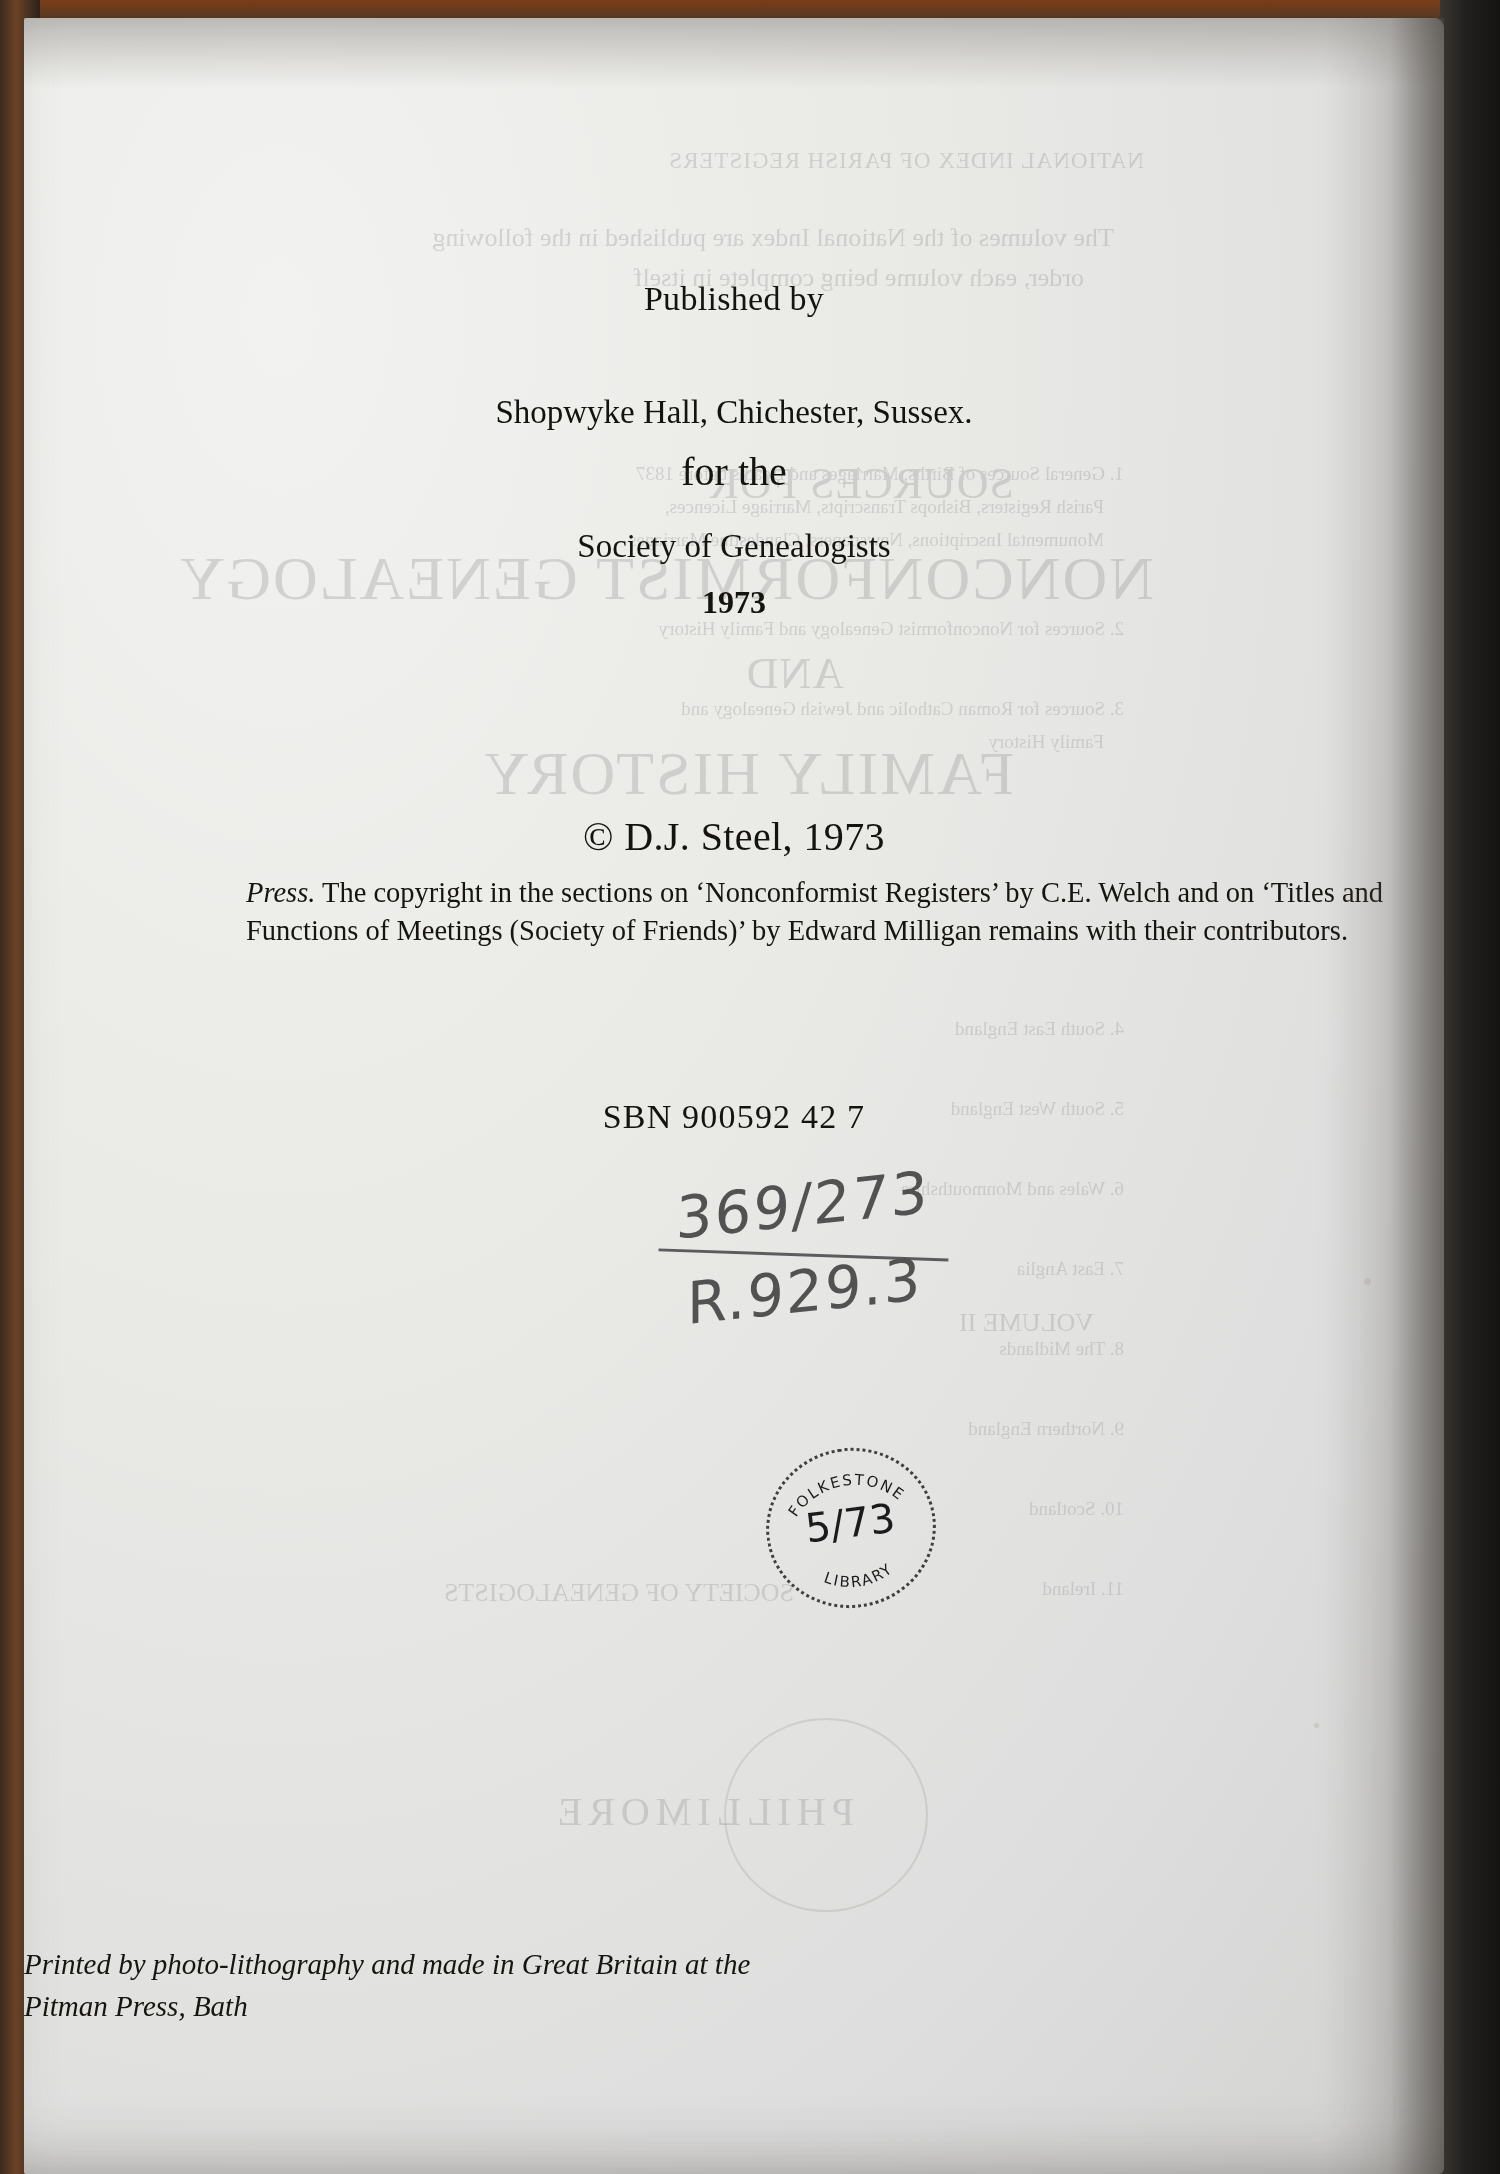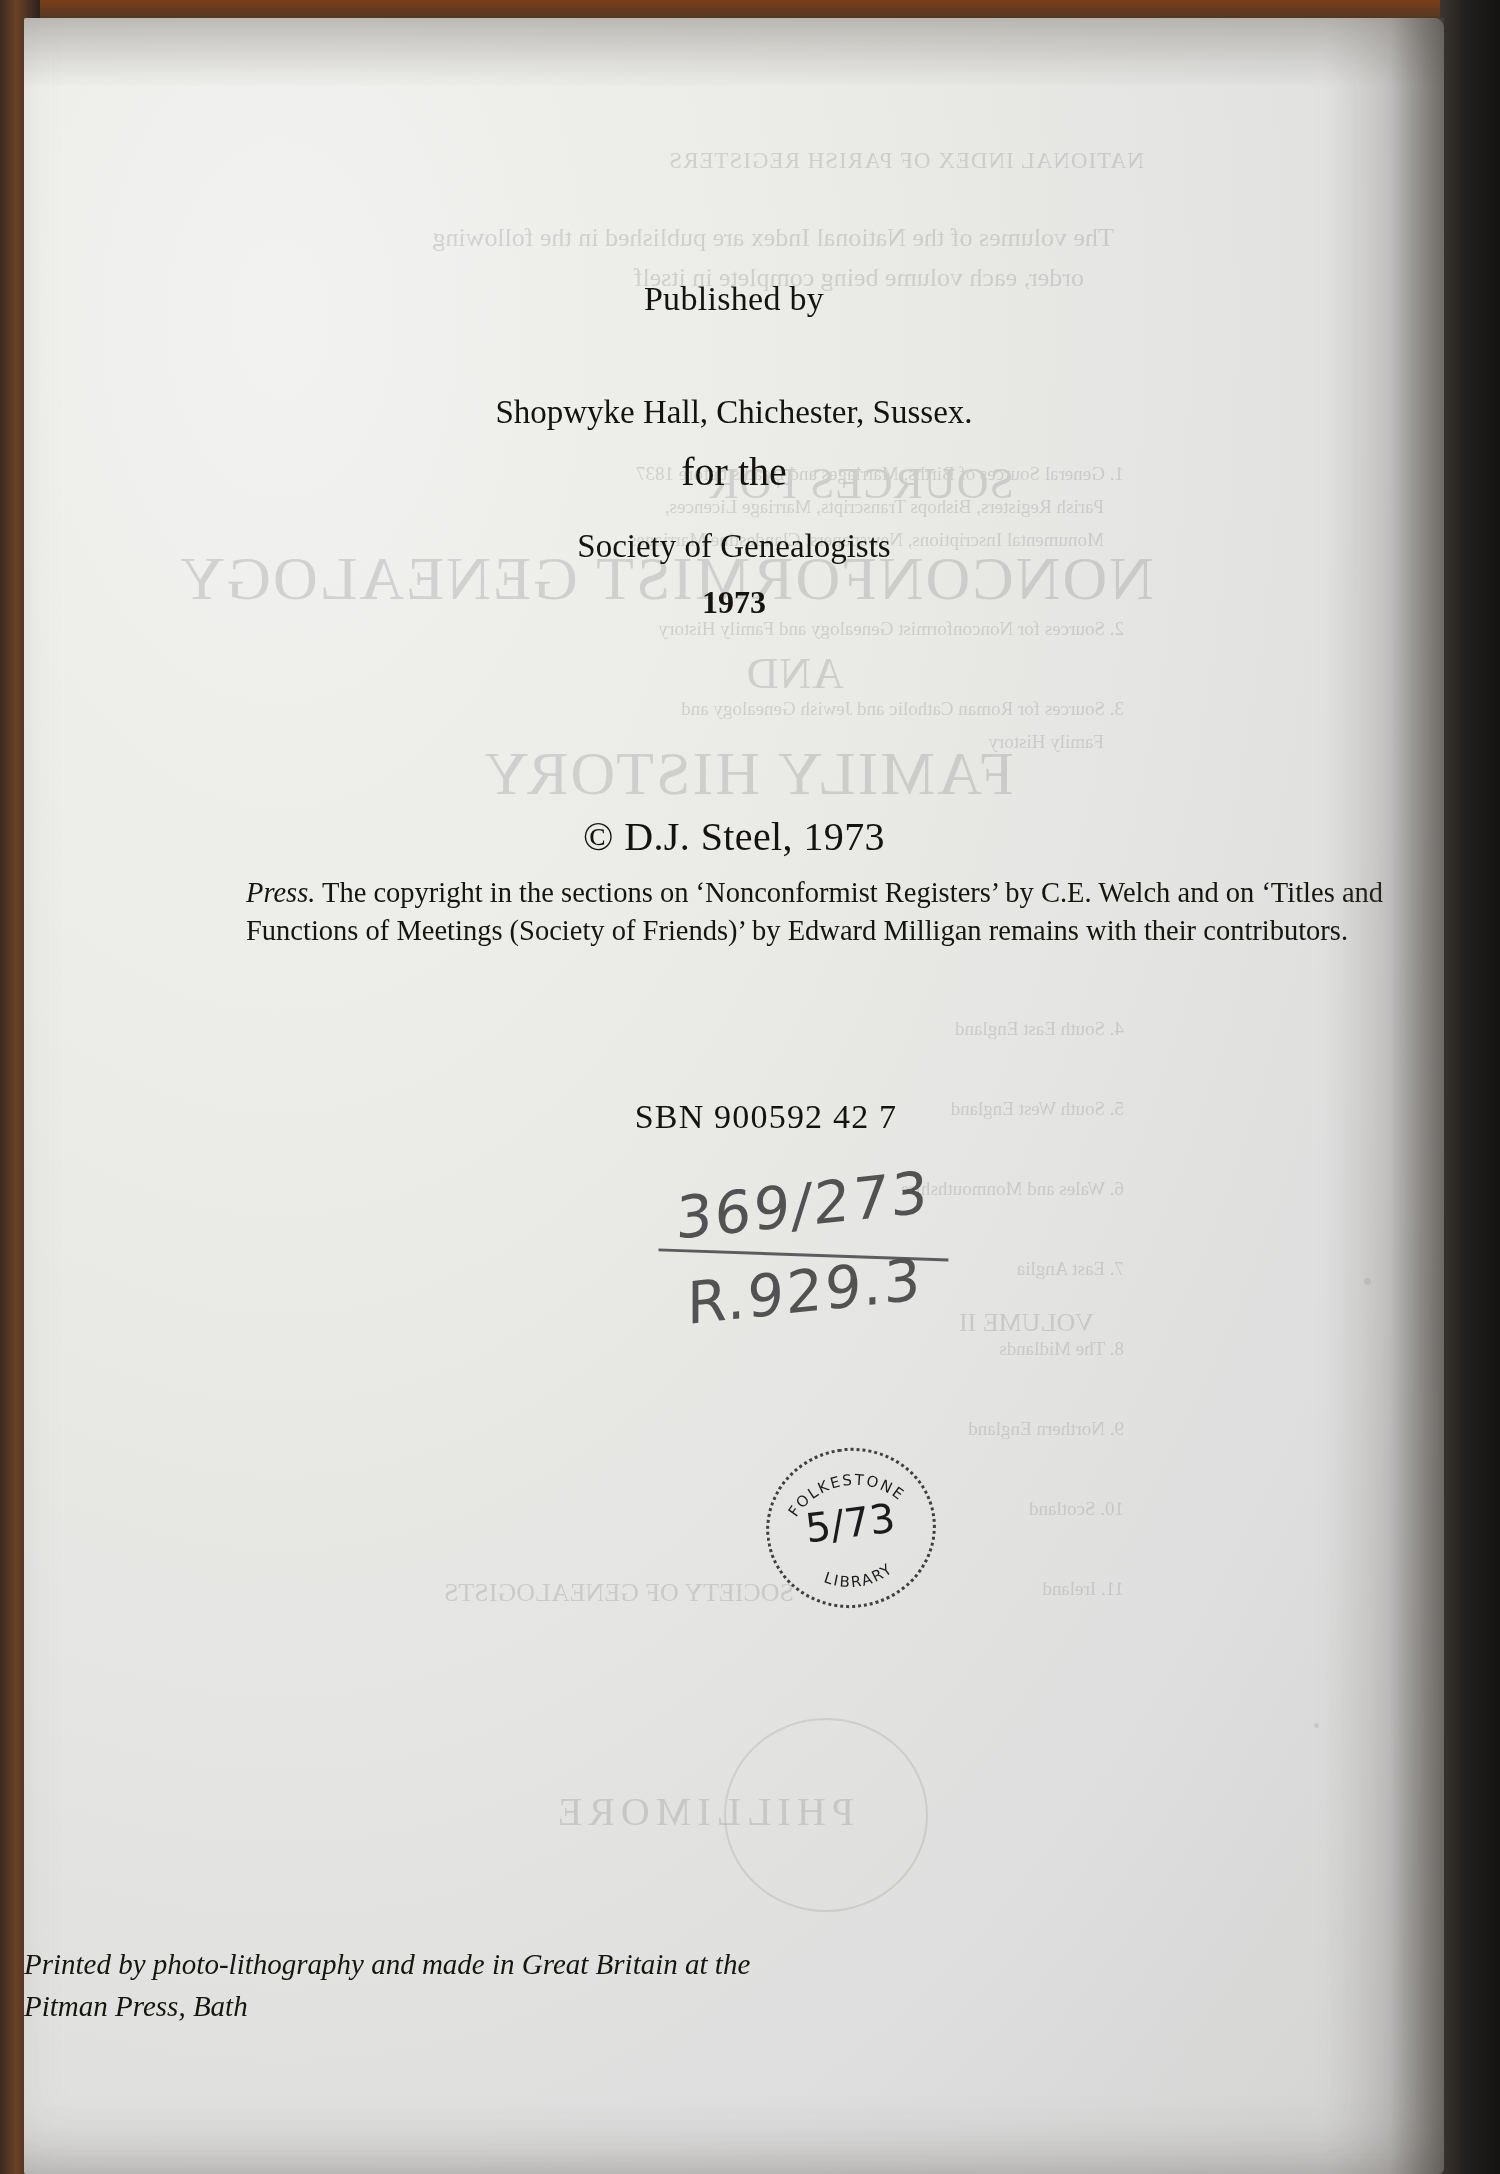--- a/index.html
+++ b/index.html
@@ -104,21 +104,21 @@
     left: 222px;
     top: 856px;
     width: 1180px;
     font-size: 28.5px;
     line-height: 38px;
     text-align: left;
     color: #16150f;
   }
   .note i { font-style: italic; }
 
-  .sbn { top: 1080px; font-size: 34px; letter-spacing: 1.2px; padding-left: 32px; }
+  .sbn { top: 1080px; font-size: 34px; letter-spacing: 1.2px; }
 
   .footer {
     position: absolute;
     left: 0;
     top: 1925px;
     width: 100%;
     font-style: italic;
     font-size: 29px;
     line-height: 42px;
     color: #16150f;

